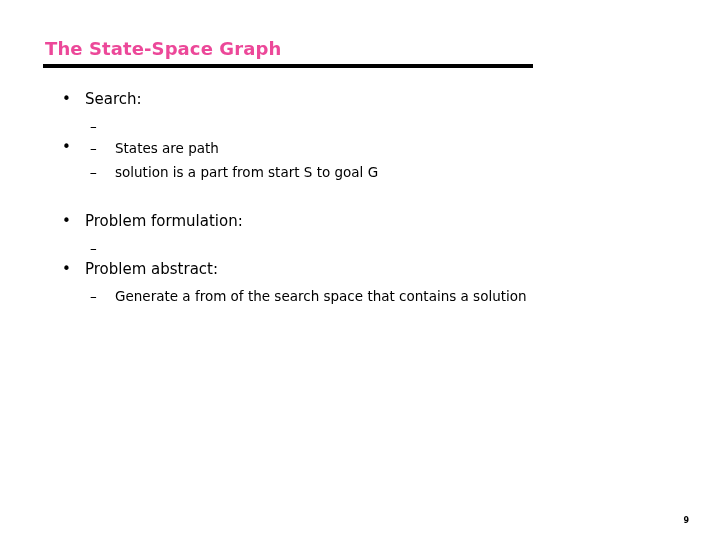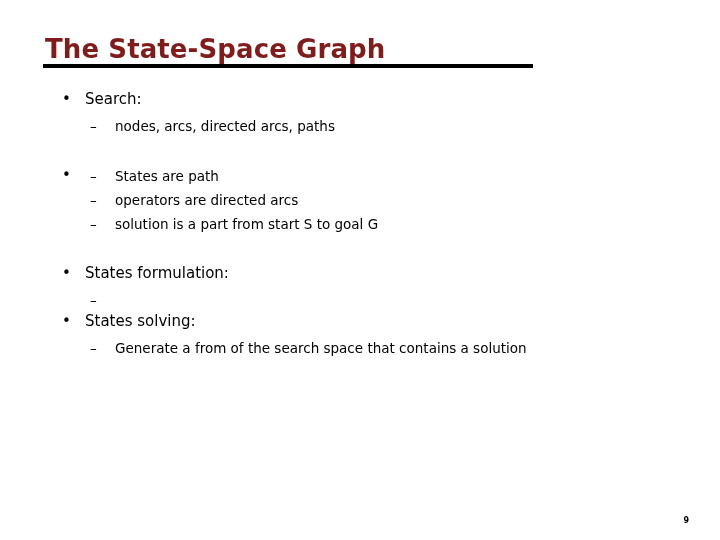--- a/index.html
+++ b/index.html
@@ -19,23 +19,23 @@
     background: #ffffff;
     overflow: hidden;
   }
 
   
   .slide-title {
     position: absolute;
     left: 45px;
     top: 36px;
     width: 600px;
-    font-size: 26px;
+    font-size: 18px;
     font-weight: bold;
-    color: #7f1d1d;
+    color: #ec4899;
     letter-spacing: 0.1px;
     line-height: 26px;
     white-space: nowrap;
   }
 
   .title-rule {
     position: absolute;
     left: 43px;
     top: 64px;
     width: 490px;
@@ -126,56 +126,54 @@
 
   <div class="body-area">
 
     <div class="group">
       <div class="l1">
         <span class="marker">•</span>
         <span class="txt">Search:</span>
       </div>
       <div class="l2">
         <span class="marker">–</span>
-        <span class="txt">nodes, arcs, directed arcs, paths</span>
       </div>
     </div>
 
     <div class="group">
       <div class="l1">
         <span class="marker">•</span>
       </div>
       <div class="l2">
         <span class="marker">–</span>
         <span class="txt">States are path</span>
       </div>
       <div class="l2">
         <span class="marker">–</span>
-        <span class="txt">operators are directed arcs</span>
       </div>
       <div class="l2">
         <span class="marker">–</span>
         <span class="txt">solution is a part from start S to goal G</span>
       </div>
     </div>
 
     <div class="group">
       <div class="l1">
         <span class="marker">•</span>
-        <span class="txt">States formulation:</span>
+        <span class="txt">Problem formulation:</span>
       </div>
       <div class="l2">
         <span class="marker">–</span>
       </div>
     </div>
 
     <div class="group">
       <div class="l1">
         <span class="marker">•</span>
-        <span class="txt">States solving:</span>
+        <span class="txt">Problem abstract:</span>
       </div>
       <div class="l2">
         <span class="marker">–</span>
         <span class="txt">Generate a from of the search space that contains a solution</span>
       </div>
     </div>
 
   </div>
 
   <div class="page-number">9</div>

